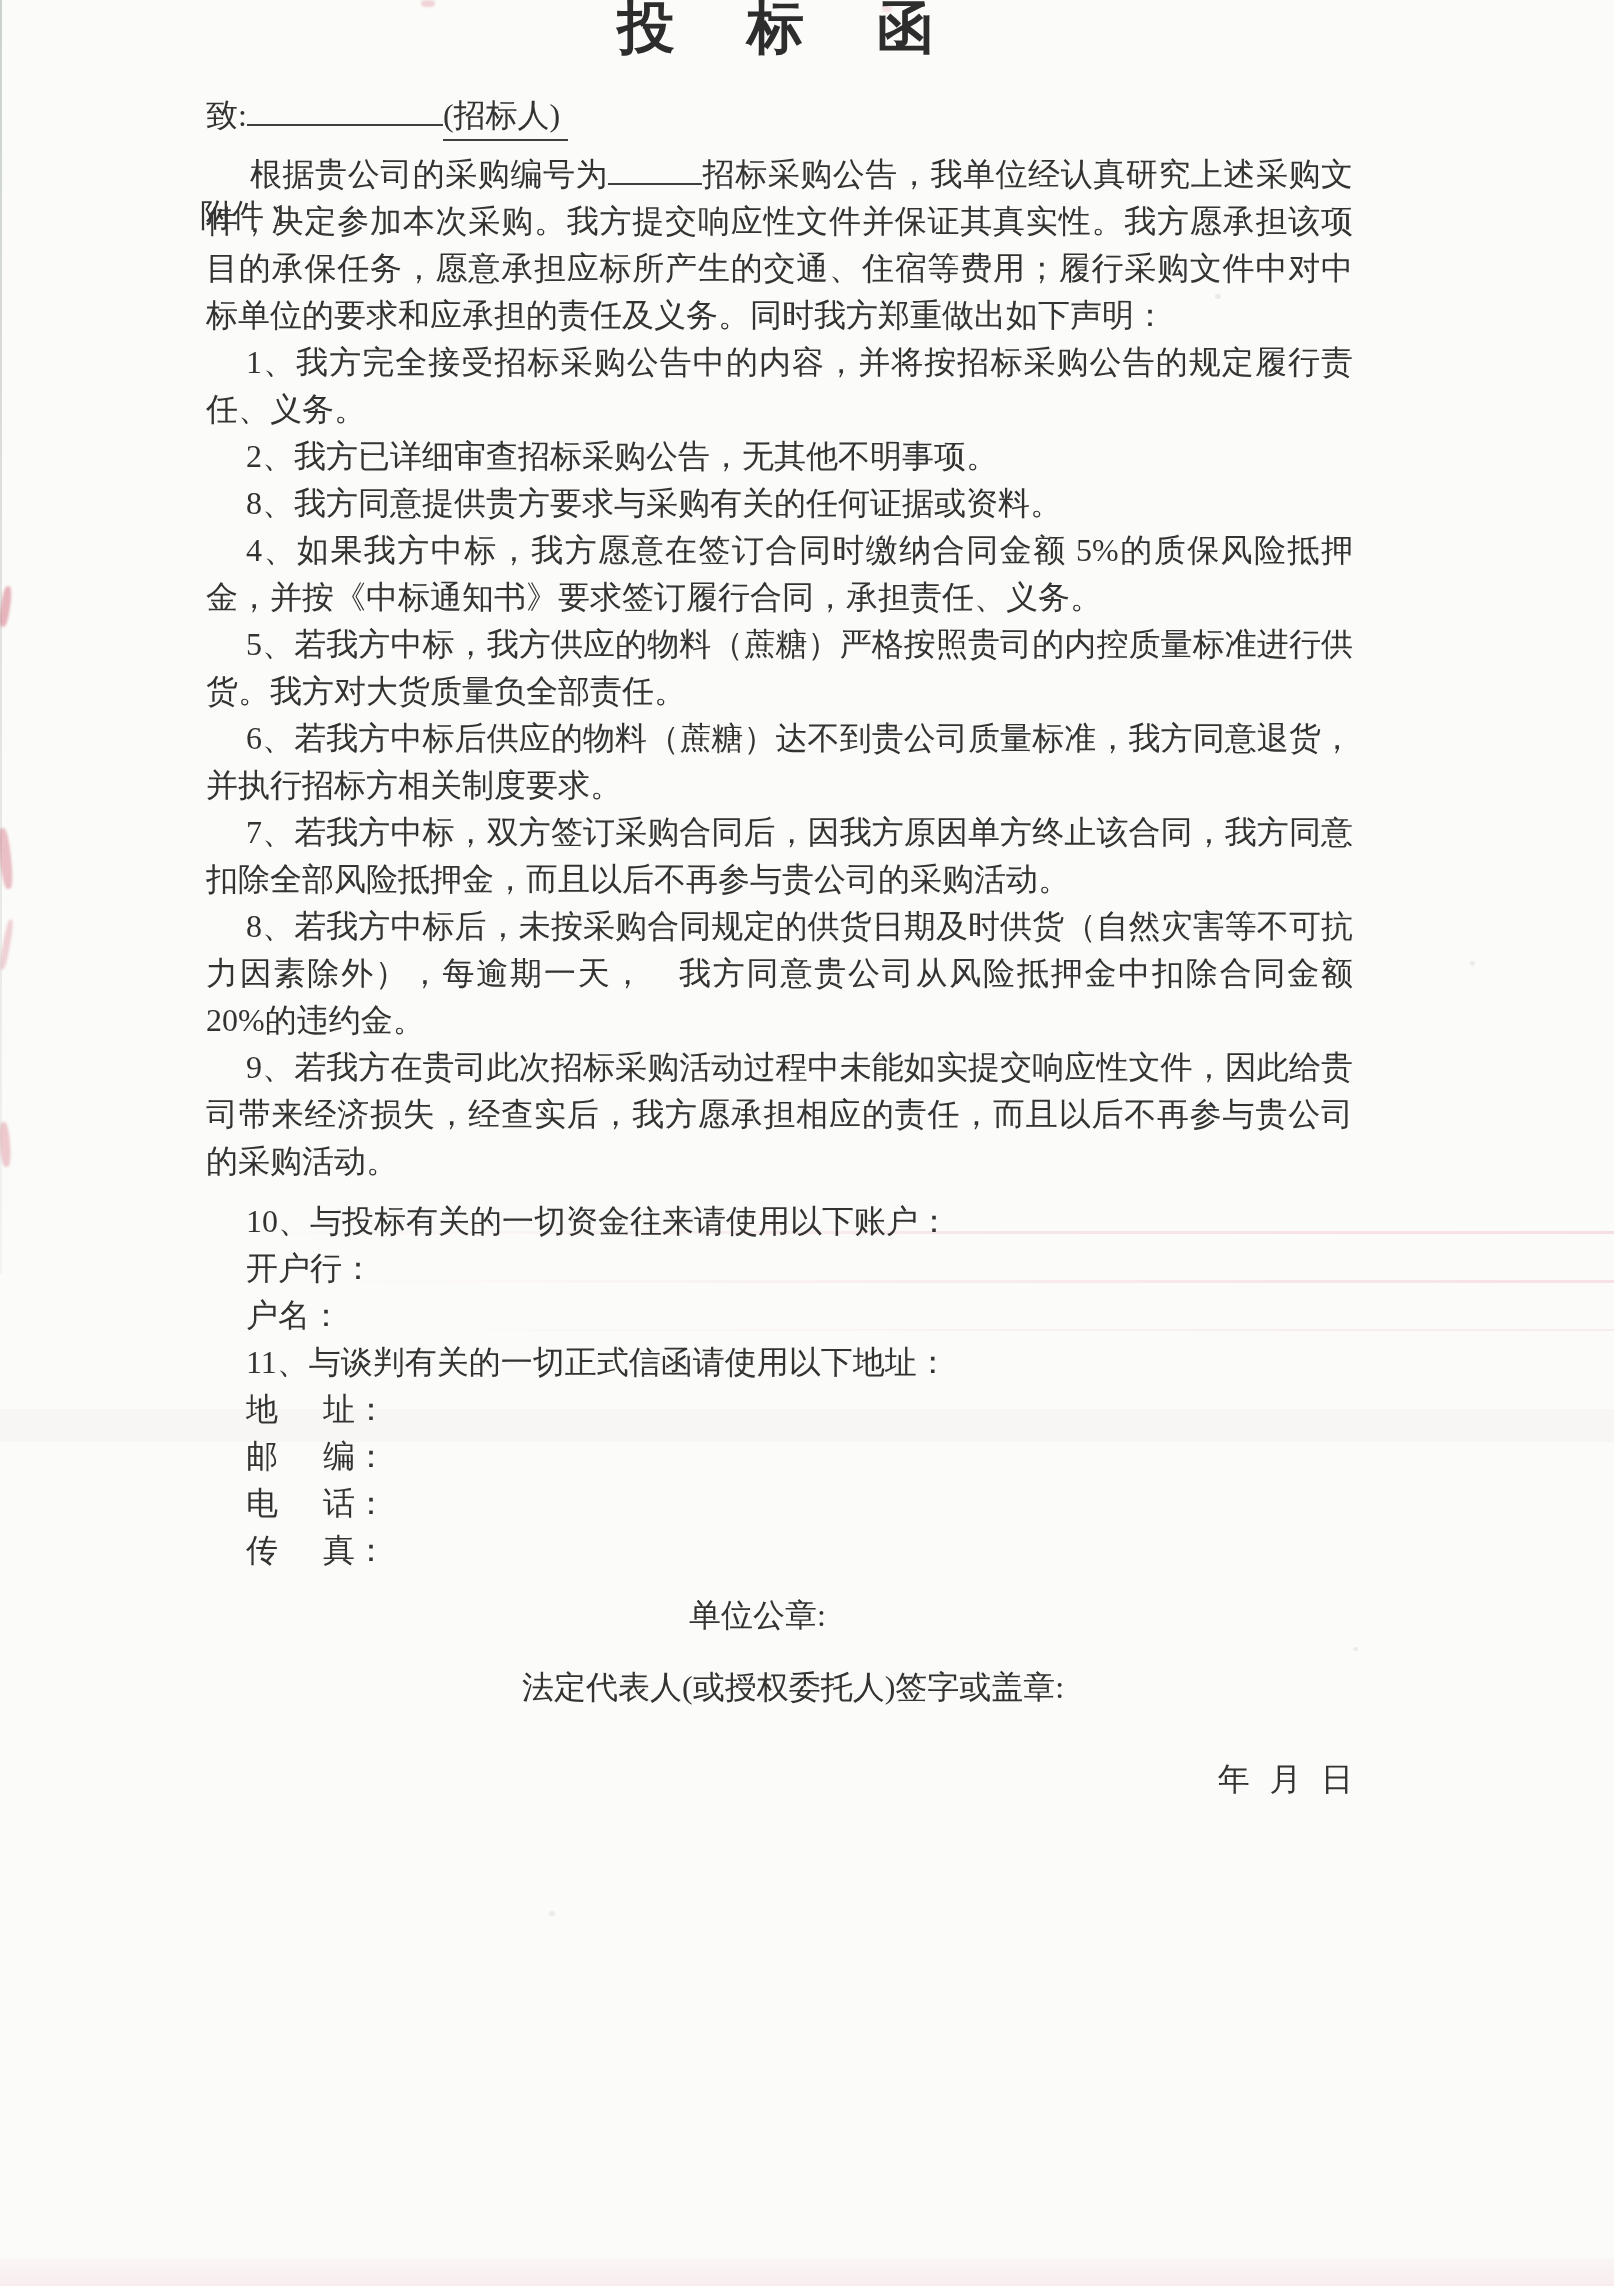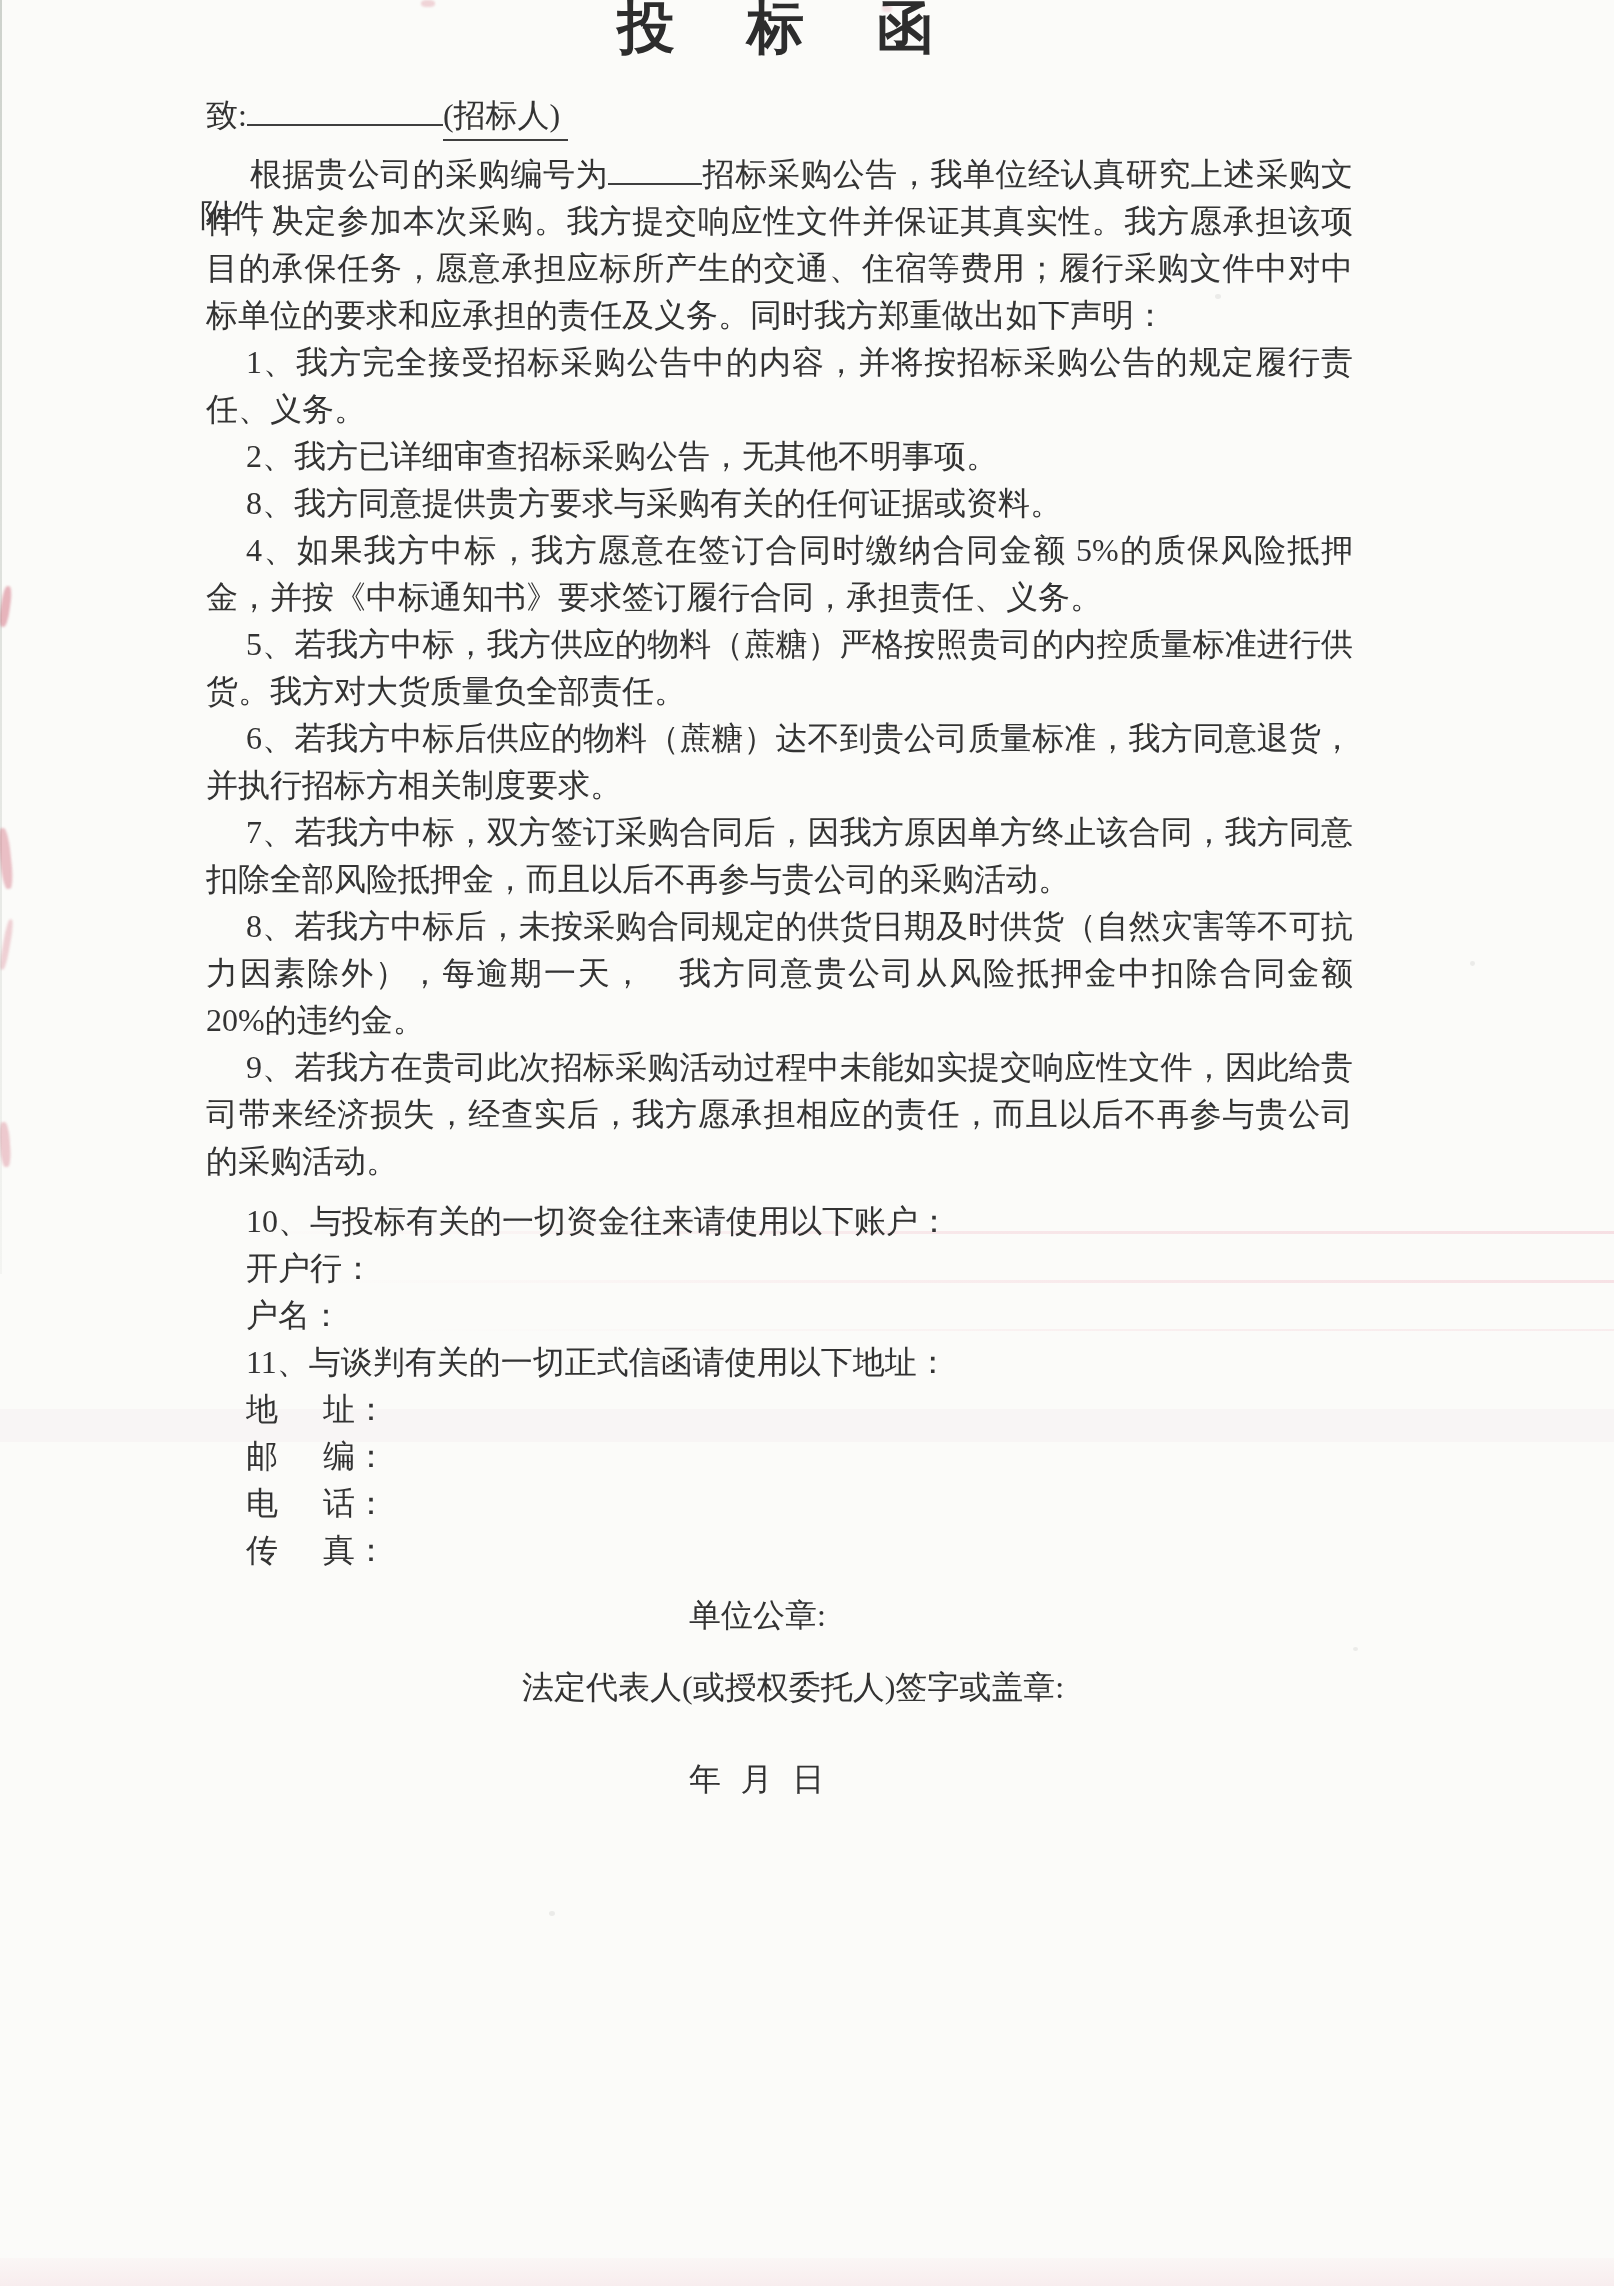--- a/index.html
+++ b/index.html
@@ -49,21 +49,21 @@
   .blank{display:inline-block;border-bottom:2px solid #3f3f3f;height:1.0em;vertical-align:baseline;}
   .blank-long{width:196px;}
   .blank-short{width:94px;}
   .on-line{display:inline-block;border-bottom:2px solid #3f3f3f;padding-right:7.8px;}
   .intro{text-indent:44px;margin-top:9.8px;}
   .item{text-indent:40px;}
   .mt{margin-top:13.7px;}
   .gap{display:inline-block;width:45px;}
   .seal{margin-top:17.6px;padding-left:483px;}
   .sig{margin-top:25px;padding-left:316px;}
-  .date{margin-top:45px;padding-left:483px;}
+  .date{margin-top:45px;padding-left:483px;text-align:right;}
   .date span{display:inline-block;}
   .date span + span{margin-left:19.6px;}
 </style>
 </head>
 <body>
 
 <div class="page">
 
   <div class="edge-line"></div>
   <div class="red-mark rm1"></div>

